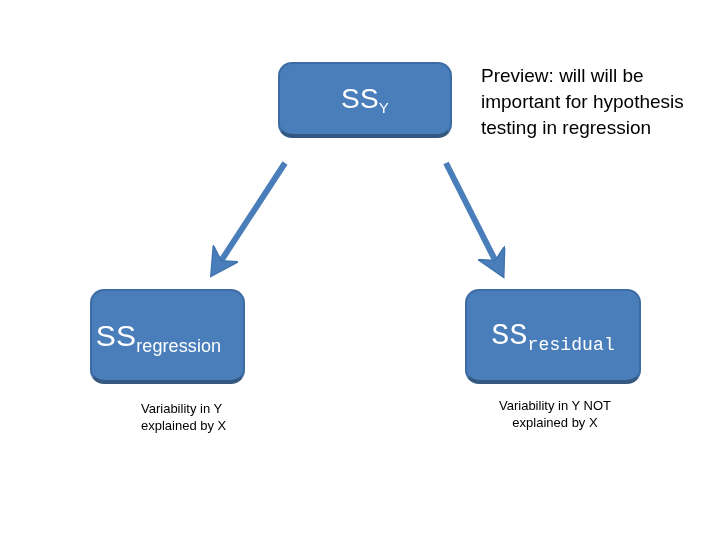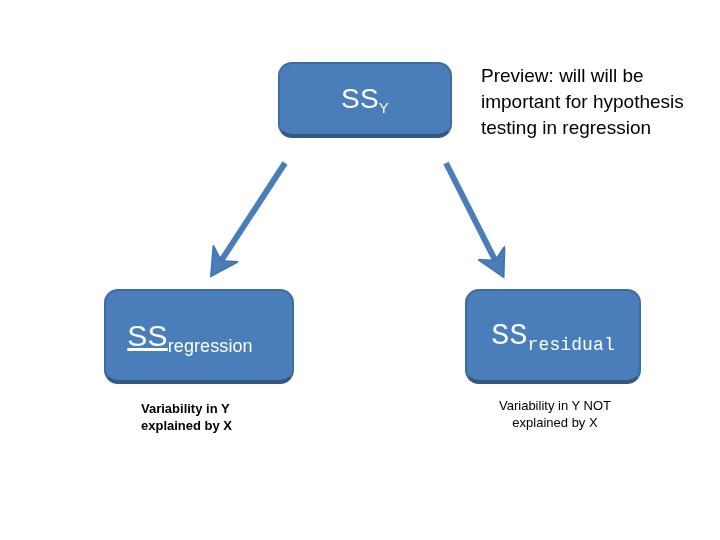--- a/index.html
+++ b/index.html
@@ -61,25 +61,24 @@
   #box-ssy {
     left: 278px;
     top: 62px;
     width: 174px;
     height: 76px;
     text-align: center;
   }
   #box-ssy .box-label { font-size: 28px; }
 
   #box-ssreg {
-    left: 104px;
+    left: 90px;
     top: 289px;
-    width: 190px;
+    width: 155px;
     height: 95px;
-    text-decoration: underline;
   }
   #box-ssreg .box-label {
     font-size: 30px;
     padding-right: 6px;
     transform: translateX(-6px);
   }
 
   #box-ssres {
     left: 465px;
     top: 289px;
@@ -105,21 +104,20 @@
     top: 171px;
     font-size: 13px;
     white-space: nowrap;
   }
 
   #caption-ssreg {
     left: 141px;
     top: 401px;
     text-align: left;
     width: 150px;
-    font-weight: bold;
   }
 
   #caption-ssres {
     left: 470px;
     top: 398px;
     width: 170px;
     text-align: center;
   }
 
   

